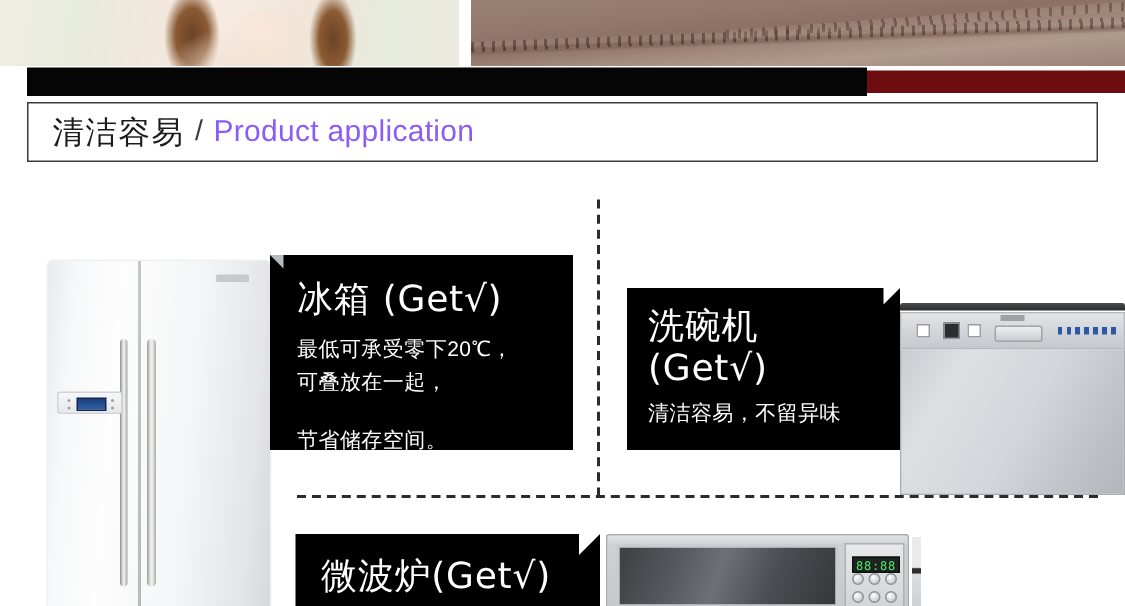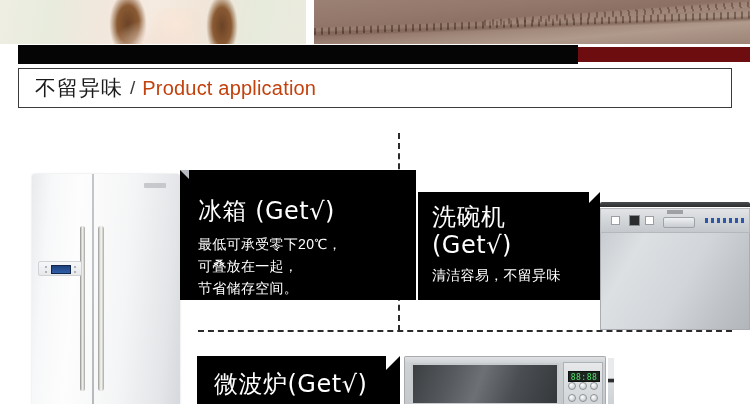--- a/index.html
+++ b/index.html
@@ -55,21 +55,21 @@
   .bar-red   { position: absolute; left: 578px; top: 2px; width: 172px; height: 15px; background: #6e0d0f; }
 
   
   .title-box {
     position: absolute; left: 18px; top: 68px; width: 714px; height: 40px;
     border: 1px solid #3b3b3b; background: #fff;
     display: flex; align-items: center; padding-left: 16px;
   }
   .title-cn { font-size: 21px; color: #1b1b1b; letter-spacing: 1px; font-family: "DejaVu Sans", sans-serif; }
   .title-slash { font-size: 19px; color: #3a3a3a; margin: 0 7px; }
-  .title-en { font-size: 20px; color: #c2410c; letter-spacing: .2px; }
+  .title-en { font-size: 20px; color: #8b5cf6; letter-spacing: .2px; }
 
   
   .vdash {
     position: absolute; left: 398px; top: 133px; width: 0; height: 198px;
     border-left: 2px dashed #2b2b2b;
   }
   .hdash {
     position: absolute; left: 198px; top: 330px; width: 534px; height: 0;
     border-top: 2px dashed #2b2b2b;
   }
@@ -162,21 +162,21 @@
   .mw-side {
     position: absolute; left: 204px; top: 2px; width: 6px; height: 46px;
     background: linear-gradient(180deg, #e8eaec 0%, #e8eaec 44%, #2c2e30 46%, #2c2e30 52%, #dadde0 54%, #cfd2d5 100%);
   }
 
   
   .cap { position: absolute; background: #000; color: #fff; }
   .cap-head { font-family: "DejaVu Sans", sans-serif; font-weight: 400; white-space: nowrap; }
   .cap-sub  { font-family: Liberation Sans, sans-serif; white-space: nowrap; }
 
-  #cap-fridge { left: 180px; top: 170px; width: 236px; height: 130px; padding: 25px 0 0 18px; }
+  #cap-fridge { left: 180px; top: 170px; width: 202px; height: 130px; padding: 13px 0 0 18px; }
   #cap-fridge .cap-head { font-size: 24px; letter-spacing: .5px; }
   #cap-fridge .cap-sub  { font-size: 14px; line-height: 22px; margin-top: 6px; letter-spacing: .3px; }
 
   #cap-dish { left: 418px; top: 192px; width: 182px; height: 108px; padding: 11px 0 0 14px; }
   #cap-dish .cap-head { font-size: 24px; letter-spacing: .5px; line-height: 28px; }
   #cap-dish .cap-sub  { font-size: 14px; line-height: 20px; margin-top: 6px; letter-spacing: .3px; }
 
   #cap-micro { left: 197px; top: 356px; width: 203px; height: 48px; padding: 12px 0 0 17px; }
   #cap-micro .cap-head { font-size: 24px; letter-spacing: .5px; }
   #cap-micro .notch {
@@ -208,21 +208,21 @@
       <div class="stitch2"></div>
     </div>
   </div>
 
   <div class="divider-bar">
     <div class="bar-black"></div>
     <div class="bar-red"></div>
   </div>
 
   <div class="title-box">
-    <span class="title-cn">不留异味</span>
+    <span class="title-cn">清洁容易</span>
     <span class="title-slash">/</span>
     <span class="title-en">Product application</span>
   </div>
 
   <div class="vdash"></div>
   <div class="hdash"></div>
 
   <div class="fridge">
     <div class="fridge-body"></div>
     <div class="fridge-split"></div>
@@ -265,21 +265,21 @@
       </div>
     </div>
     <div class="mw-side"></div>
   </div>
 
   <div class="cap" id="cap-fridge">
     <div class="notch-tl"></div>
     <div class="cap-head">冰箱 (Get√)</div>
     <div class="cap-sub">最低可承受零下20℃，</div>
     <div class="cap-sub" style="margin-top:0;">可叠放在一起，</div>
-    <div class="cap-sub" style="margin-top:0;">节省储存空间。</div>
+    <div class="cap-sub" style="margin-top:17px;">节省储存空间。</div>
   </div>
 
   <div class="cap" id="cap-dish">
     <div class="notch-tr"></div>
     <div class="cap-head">洗碗机</div>
     <div class="cap-head">(Get√)</div>
     <div class="cap-sub">清洁容易，不留异味</div>
   </div>
 
   <div class="cap" id="cap-micro">

